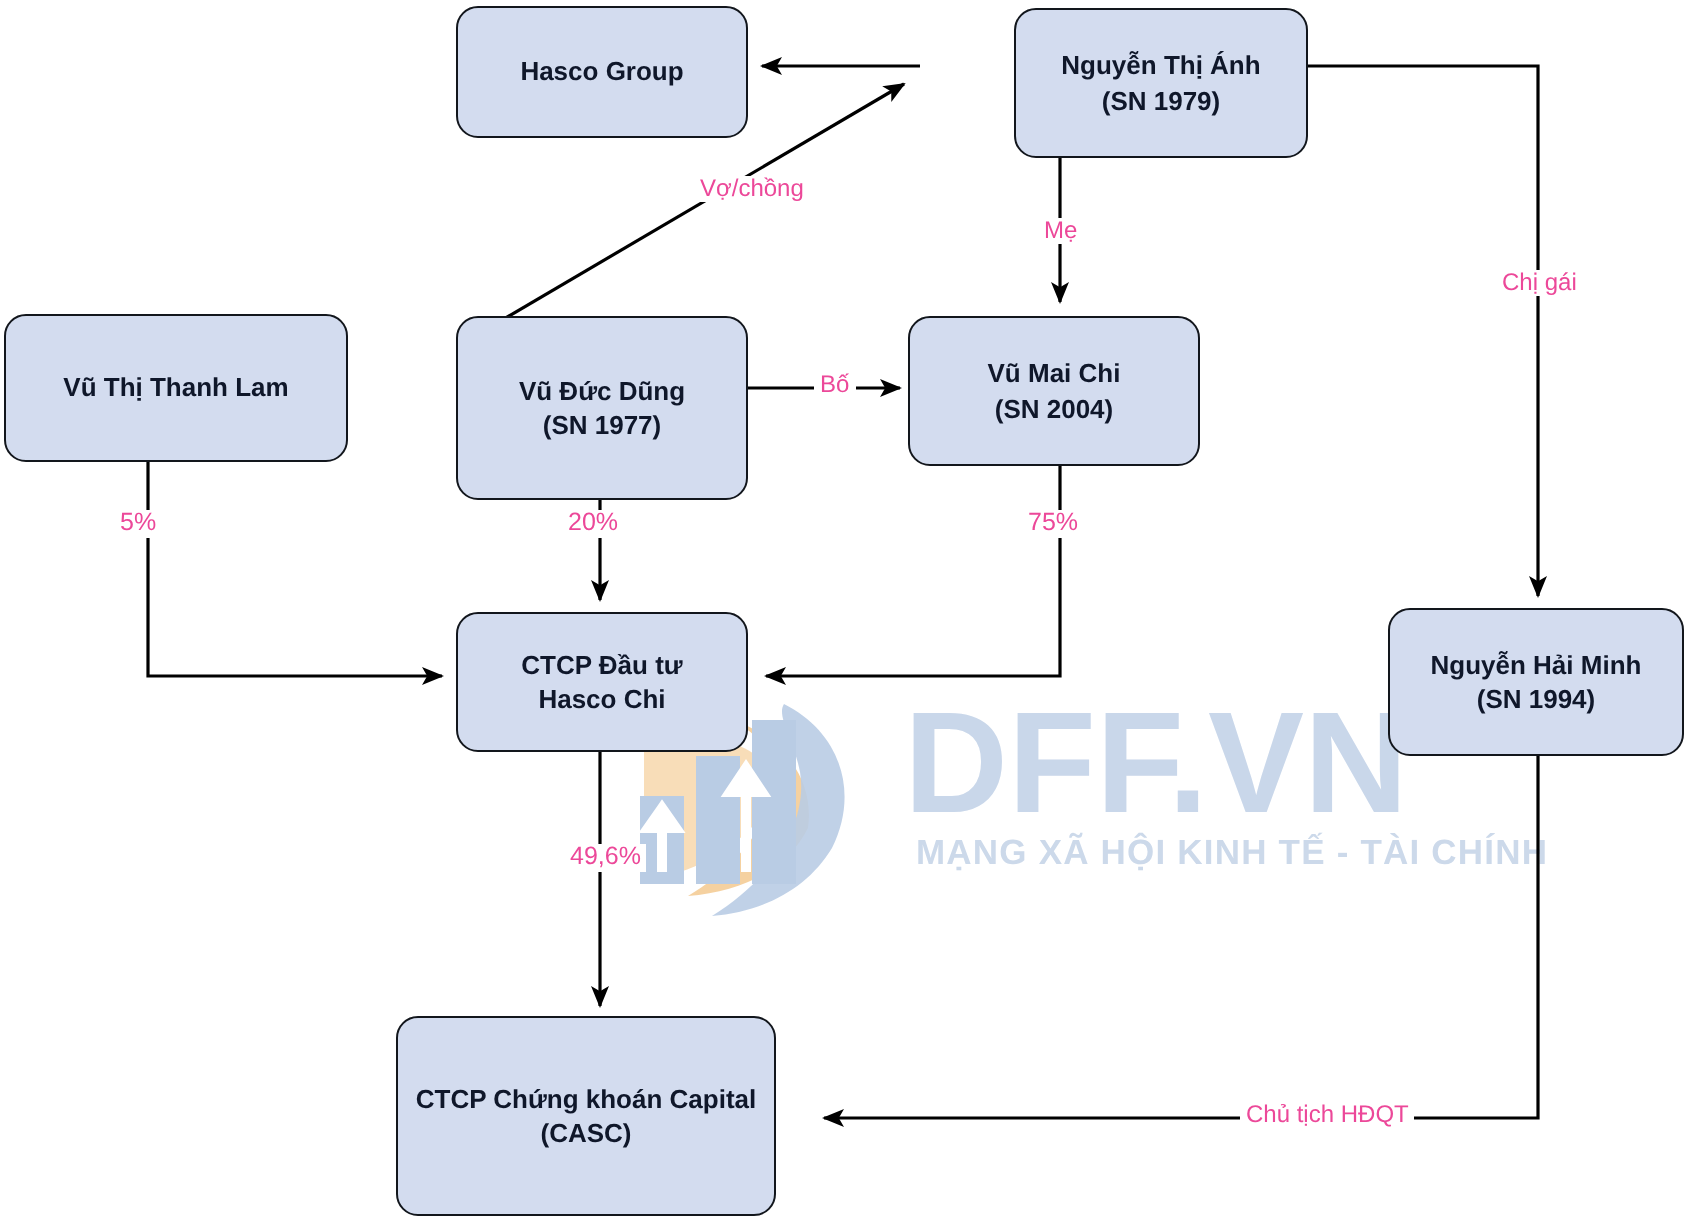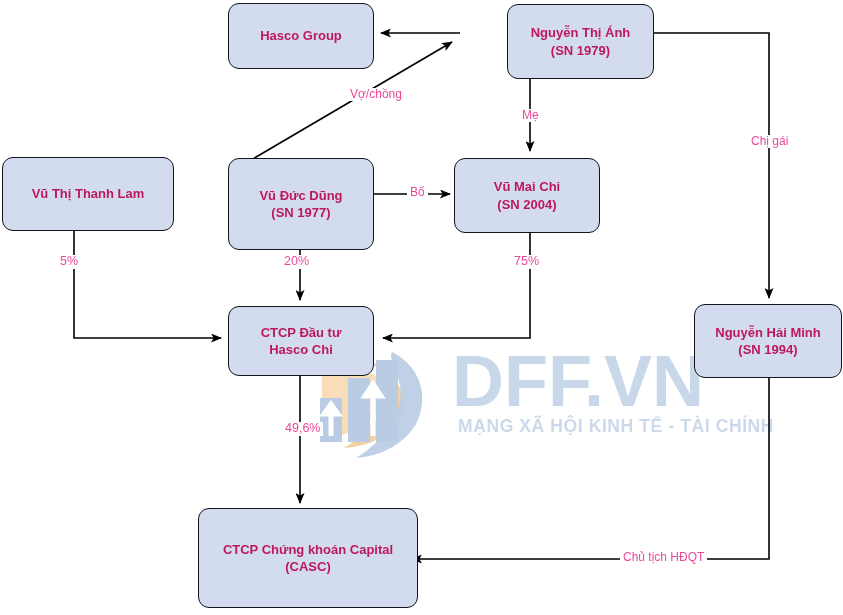--- a/index.html
+++ b/index.html
@@ -40,21 +40,21 @@
     box-sizing: border-box;
     background: #d3dcef;
     border: 1.3px solid #12161c;
     border-radius: 11px;
     display: flex;
     align-items: center;
     justify-content: center;
     text-align: center;
     font-weight: bold;
     font-size: 13px;
-    color: #be185d;
+    color: #0f172a;
     line-height: 1.33;
     z-index: 3;
     padding: 2px 4px;
   }
   .node .ln { display: block; white-space: nowrap; }
   
   .edge-label {
     position: absolute;
     z-index: 4;
     font-size: 12px;
@@ -162,21 +162,21 @@
     </div>
   </div>
 
   <div class="node" style="left:694px; top:304px; width:148px; height:74px;">
     <div>
       <span class="ln">Nguyễn Hải Minh</span>
       <span class="ln">(SN 1994)</span>
     </div>
   </div>
 
-  <div class="node" style="left:198px; top:508px; width:220px; height:100px;justify-content:center;">
+  <div class="node" style="left:198px; top:508px; width:190px; height:100px;justify-content:center;">
     <div>
       <span class="ln">CTCP Chứng khoán Capital</span>
       <span class="ln">(CASC)</span>
     </div>
   </div>
 
   <div class="edge-label" style="left:347px; top:88px;">Vợ/chồng</div>
 
   <div class="edge-label" style="left:519px; top:109px;">Mẹ</div>
 

